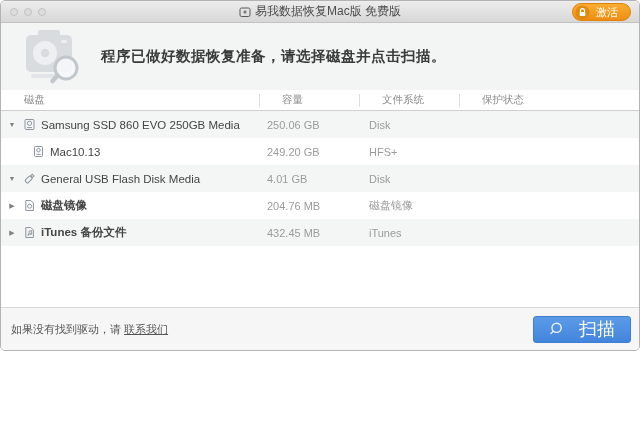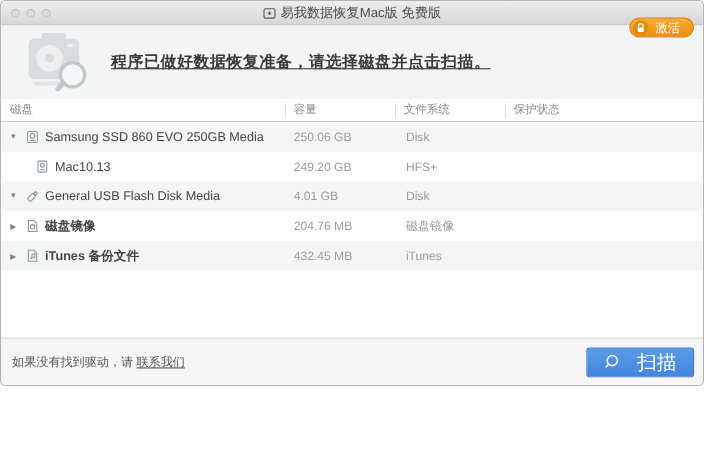--- a/index.html
+++ b/index.html
@@ -10,34 +10,34 @@
            border:1px solid #b3b3b3; border-radius:5px; overflow:hidden; background:#fff; }
 
   
   .titlebar{ flex:0 0 22px; background:linear-gradient(#ededed,#d7d7d7);
              border-bottom:1px solid #c2c2c2; position:relative;
              display:flex; align-items:center; justify-content:center; }
   .traffic{ position:absolute; left:9px; top:50%; transform:translateY(-50%); display:flex; gap:6px; }
   .light{ width:8px; height:8px; border-radius:50%; background:#dcdcdc; border:1px solid #c2c2c2; }
   .title{ display:flex; align-items:center; gap:4px; font-size:12px; color:#4c4c4c; }
   .title-icon{ display:flex; color:#5a5a5a; }
-  .activate-btn{ position:absolute; right:8px; top:15px; height:18px; padding:0 12px 0 2px;
+  .activate-btn{ position:absolute; right:8px; top:2px; height:18px; padding:0 12px 0 2px;
                  border-radius:10px; background:linear-gradient(#f9ad31,#ee8e12);
                  border:1px solid #dd820e; color:#fff; font-size:11px;
                  display:flex; align-items:center; gap:6px; cursor:pointer; }
 
   
   .header-band{ flex:0 0 67px; background:#f3f4f4; display:flex; align-items:center; padding-left:22px; }
   .drive-art{ flex:0 0 auto; display:flex; }
-  .header-msg{ font-size:14.5px; font-weight:bold; color:#3a3a3a; margin-left:16px; letter-spacing:.5px;text-decoration:underline; }
+  .header-msg{ font-size:14.5px; font-weight:bold; color:#3a3a3a; margin-left:16px; letter-spacing:.5px; }
 
   
   .table-header{ flex:0 0 21px; background:#fff; border-bottom:1px solid #cfcfcf;
                  display:flex; font-size:10.5px; color:#8c8c8c; }
-  .th{ padding-left:8px; position:relative; display:flex; align-items:center; }
+  .th{ padding-left:23px; position:relative; display:flex; align-items:center; }
   .th + .th::before{ content:""; position:absolute; left:0; top:4px; height:13px; width:1px; background:#ddd; }
   .c-disk{ width:258px; } .c-cap{ width:100px; } .c-fs{ width:100px; } .c-prot{ flex:1; }
 
   .rows{ flex:1; background:#fff; overflow:hidden; }
   .row{ height:27px; display:flex; align-items:center; font-size:11px; cursor:default; }
   .row:nth-child(odd){ background:#f4f5f5; }
   .row.selected{ background:var(--selection,#5b8fee); }
   .cell-disk{ width:258px; display:flex; align-items:center; overflow:hidden; white-space:nowrap; }
   .tri{ width:10px; margin-left:6px; font-size:7px; color:#808080; text-align:center; flex:0 0 auto; }
   .row-icon{ width:13px; height:13px; margin-left:6px; color:#8d959e; display:flex; flex:0 0 auto; }

